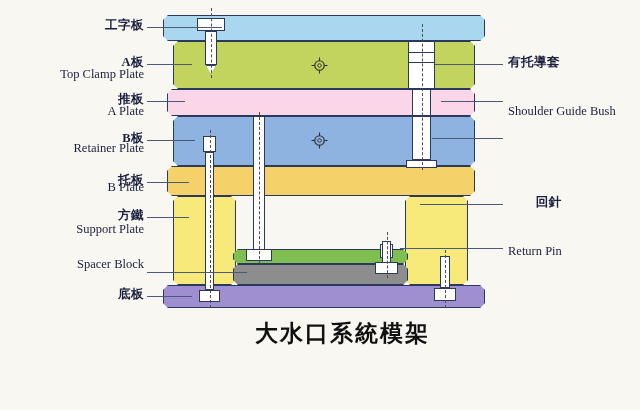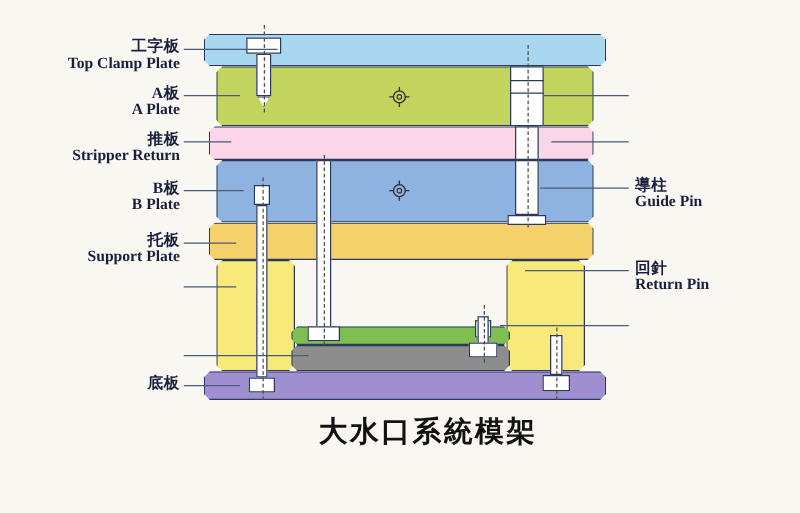--- a/index.html
+++ b/index.html
@@ -3,26 +3,26 @@
 <meta charset="utf-8">
 <style>
   html,body{margin:0;padding:0;}
   body{
     width:640px;height:410px;
     background:#f8f7f2;
     font-family:"Liberation Serif", serif;
     overflow:hidden;
     position:relative;
   }
-  #stage{position:absolute;left:0;top:12px;width:640px;height:298px;}
+  #stage{position:absolute;left:0;top:0;width:640px;height:298px;}
 
   
   .lbl{position:absolute;color:#1a1f3d;line-height:1.05;white-space:nowrap;}
   .lbl .cn{font-size:12.5px;font-weight:bold;letter-spacing:.5px;display:block;}
-  .lbl .en{font-size:12.5px;font-weight:bold;display:block;}
+  .lbl .en{font-size:12.5px;font-weight:normal;display:block;margin-top:36px;}
   .left-lbl{text-align:right;}
   .right-lbl{text-align:left;}
 
   .leader{position:absolute;height:1px;background:#4a5a78;}
 
   
   #title{position:absolute;left:0;right:0;text-align:center;color:#111;}
   #title .t-cn{font-size:23px;font-weight:bold;letter-spacing:2px;
                 font-family:"DejaVu Sans", sans-serif;padding-left:45px;}
   #title .t-en{font-size:25px;font-weight:bold;letter-spacing:.6px;
@@ -123,56 +123,60 @@
   <div class="leader" style="left:147px;top:27px;width:75px;"></div>
 
   <div class="lbl left-lbl" style="right:496px;top:56px;">
     <span class="cn">A板</span>
     <span class="en">A Plate</span>
   </div>
   <div class="leader" style="left:147px;top:64px;width:45px;"></div>
 
   <div class="lbl left-lbl" style="right:496px;top:93px;">
     <span class="cn">推板</span>
-    <span class="en">Stripper Return</span>
+    <span class="en">Retainer Plate</span>
   </div>
   <div class="leader" style="left:147px;top:101px;width:38px;"></div>
 
   <div class="lbl left-lbl" style="right:496px;top:132px;">
     <span class="cn">B板</span>
     <span class="en">B Plate</span>
   </div>
   <div class="leader" style="left:147px;top:140px;width:48px;"></div>
 
   <div class="lbl left-lbl" style="right:496px;top:174px;">
     <span class="cn">托板</span>
     <span class="en">Support Plate</span>
   </div>
   <div class="leader" style="left:147px;top:182px;width:42px;"></div>
 
+  <div class="lbl left-lbl" style="right:496px;top:209px;">
+    <span class="cn">方鐵</span>
+    <span class="en">Spacer Block</span>
+  </div>
   <div class="leader" style="left:147px;top:217px;width:42px;"></div>
 
   <div class="leader" style="left:147px;top:272px;width:100px;"></div>
 
   <div class="lbl left-lbl" style="right:496px;top:288px;">
     <span class="cn">底板</span>
   </div>
   <div class="leader" style="left:147px;top:296px;width:45px;"></div>
 
+  <div class="lbl right-lbl" style="left:508px;top:56px;">
+    <span class="cn">有托導套</span>
+    <span class="en">Shoulder Guide Bush</span>
+  </div>
   <div class="leader" style="left:435px;top:64px;width:68px;"></div>
 
   <div class="leader" style="left:441px;top:101px;width:62px;"></div>
 
-  <div class="lbl right-lbl" style="left:508px;top:130px;">
-    <span class="cn">導柱</span>
-    <span class="en">Guide Pin</span>
-  </div>
   <div class="leader" style="left:432px;top:138px;width:71px;"></div>
 
-  <div class="lbl right-lbl" style="left:508px;top:196px;">
+  <div class="lbl right-lbl" style="left:508px;top:196px;text-align:right;">
     <span class="cn">回針</span>
     <span class="en">Return Pin</span>
   </div>
   <div class="leader" style="left:420px;top:204px;width:83px;"></div>
 
   <div class="leader" style="left:400px;top:248px;width:103px;"></div>
 
   <div id="title" style="top:318px;">
     <div class="t-cn">大水口系統模架</div>
   </div>

